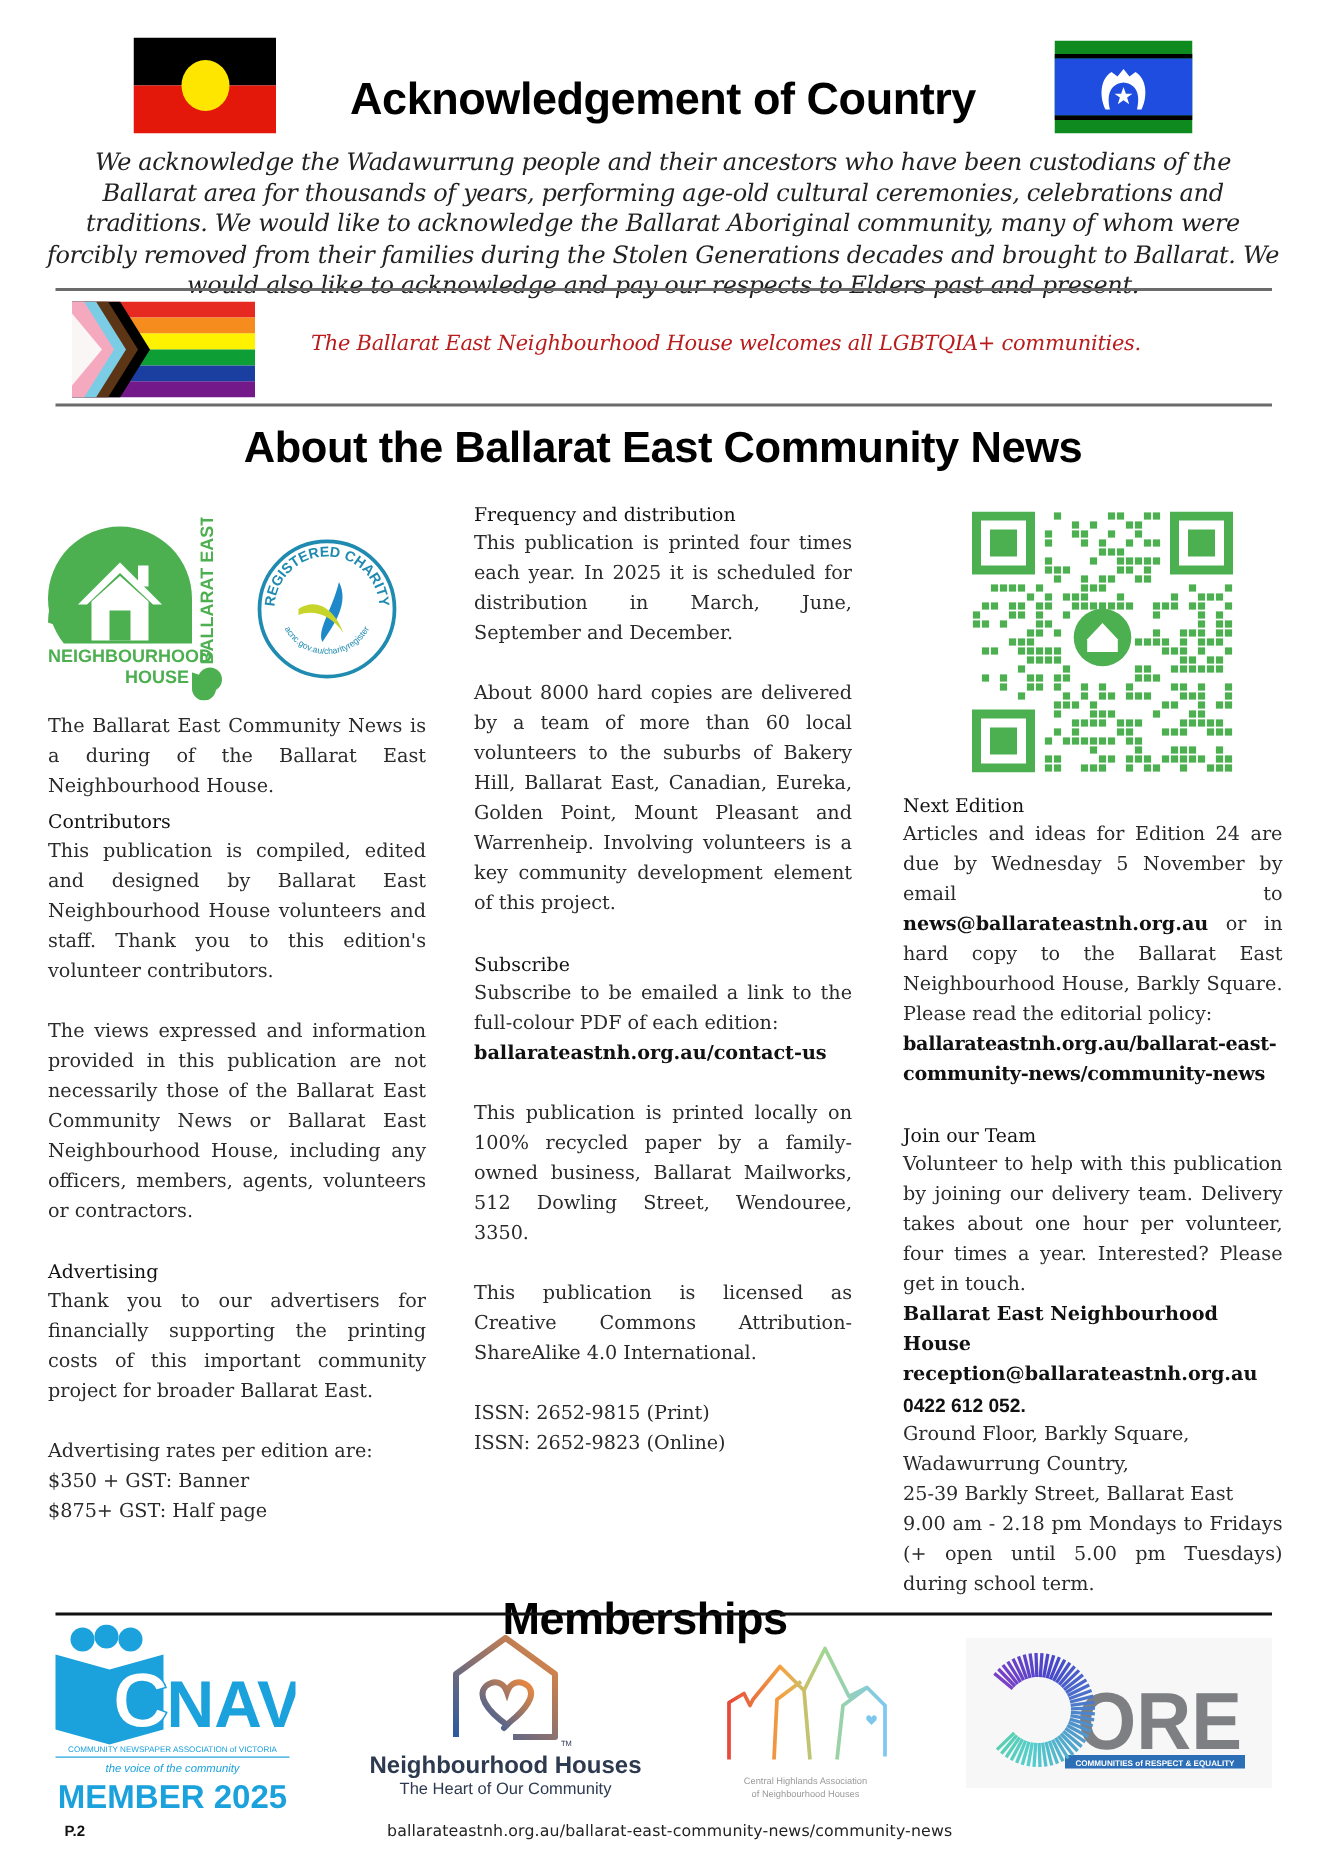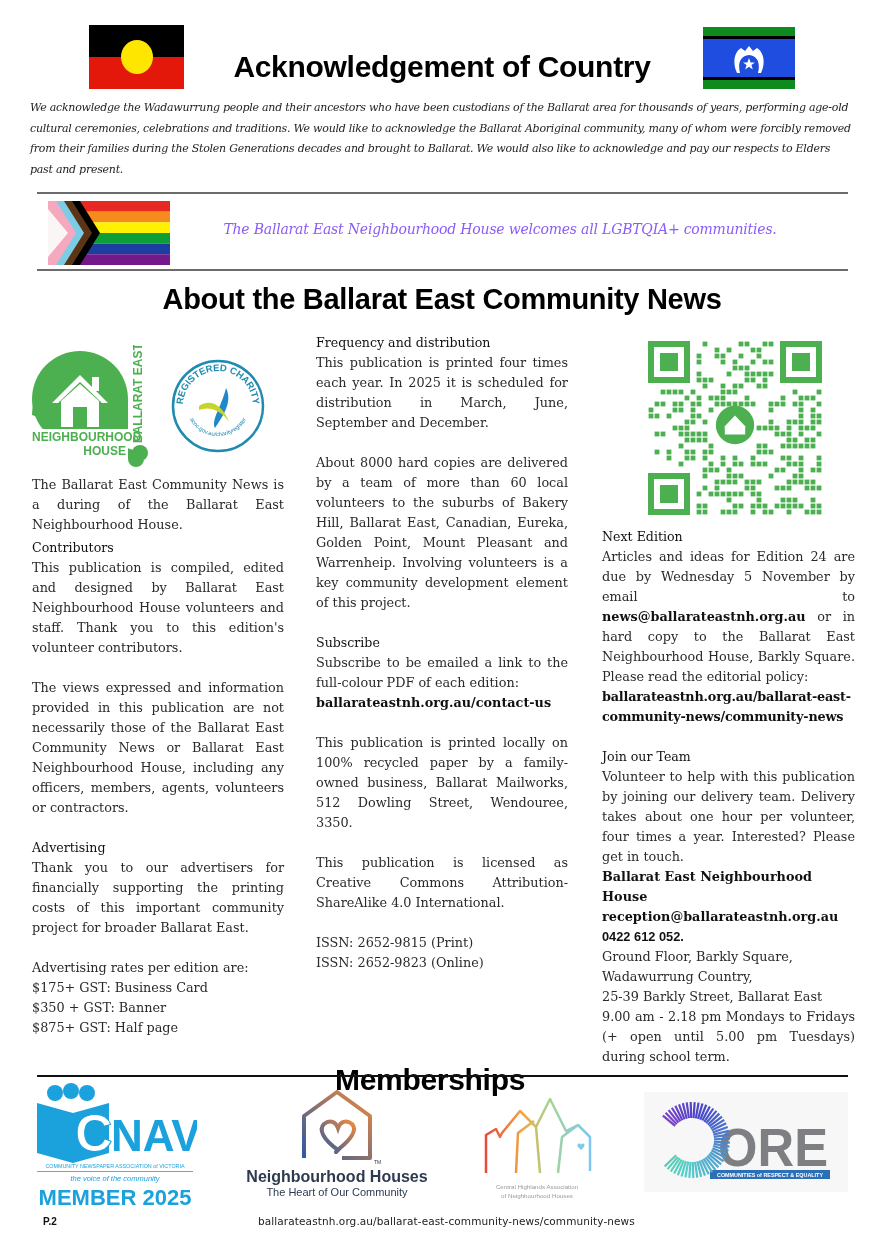--- a/index.html
+++ b/index.html
@@ -11,30 +11,30 @@
   
   .flag-abo { left: 89px; top: 25px; width: 95px; height: 64px; }
   .flag-tsi { left: 703px; top: 27px; width: 92px; height: 62px; }
   .h1 {
     font-family: "Liberation Sans", sans-serif; font-weight: 700;
     font-size: 30px; color: #000; letter-spacing: -0.3px; text-align: center;
   }
   .ack-title { left: 190px; top: 50px; width: 504px; }
   .ack-body {
     left: 30px; top: 98px; width: 824px;
-    font-family: "DejaVu Serif", serif; font-style: italic; font-size: 11px;
-    line-height: 20.5px; text-align: left; color: #222; letter-spacing: -0.25px;
+    font-family: "DejaVu Serif", serif; font-style: italic; font-size: 16px;
+    line-height: 20.5px; text-align: center; color: #222; letter-spacing: -0.25px;
   }
 
   .rule { position: absolute; left: 37px; width: 811px; height: 2px; background: #6b6b6b; }
 
   .flag-pride { left: 48px; top: 201px; width: 122px; height: 64px; }
   .lgbt-text {
-    left: 190px; top: 221px; width: 620px; text-align: center;
-    font-style: italic; font-size: 14px; color: #8b5cf6; letter-spacing: -0.2px;
+    left: 174px; top: 221px; width: 620px; text-align: center;
+    font-style: italic; font-size: 14px; color: #b91c1c; letter-spacing: -0.2px;
   }
 
   .about-title { left: 60px; top: 283px; width: 764px; font-size: 29px; text-align: center; }
 
   
   .col { position: absolute; font-size: 12.8px; line-height: 20px; color: #2a2a2a; }
   .col p { text-align: justify; text-align-last: left; }
   .col .h { font-weight: 400; color: #111; font-size: 12.6px; }
   .col .b { font-weight: 700; color: #111; }
   .gap { height: 20px; }
@@ -134,21 +134,20 @@
   <p>The Ballarat East Community News is a during of the Ballarat East Neighbourhood House.</p>
   <div class="h" style="margin-top:3px;">Contributors</div>
   <p>This publication is compiled, edited and designed by Ballarat East Neighbourhood House volunteers and staff. Thank you to this edition's volunteer contributors.</p>
   <div class="gap"></div>
   <p>The views expressed and information provided in this publication are not necessarily those of the Ballarat East Community News or Ballarat East Neighbourhood House, including any officers, members, agents, volunteers or contractors.</p>
   <div class="gap"></div>
   <div class="h">Advertising</div>
   <p>Thank you to our advertisers for financially supporting the printing costs of this important community project for broader Ballarat East.</p>
   <div class="gap"></div>
   <div>Advertising rates per edition are:</div>
-  <div>$175+ GST: Business Card</div>
   <div>$350 + GST: Banner</div>
   <div>$875+ GST: Half page</div>
 </div>
 
 <div class="col col2">
   <div class="h">Frequency and distribution</div>
   <p>This publication is printed four times each year. In 2025 it is scheduled for distribution in March, June, September and December.</p>
   <div class="gap"></div>
   <p>About 8000 hard copies are delivered by a team of more than 60 local volunteers to the suburbs of Bakery Hill, Ballarat East, Canadian, Eureka, Golden Point, Mount Pleasant and Warrenheip. Involving volunteers is a key community development element of this project.</p>
   <div class="gap"></div>

